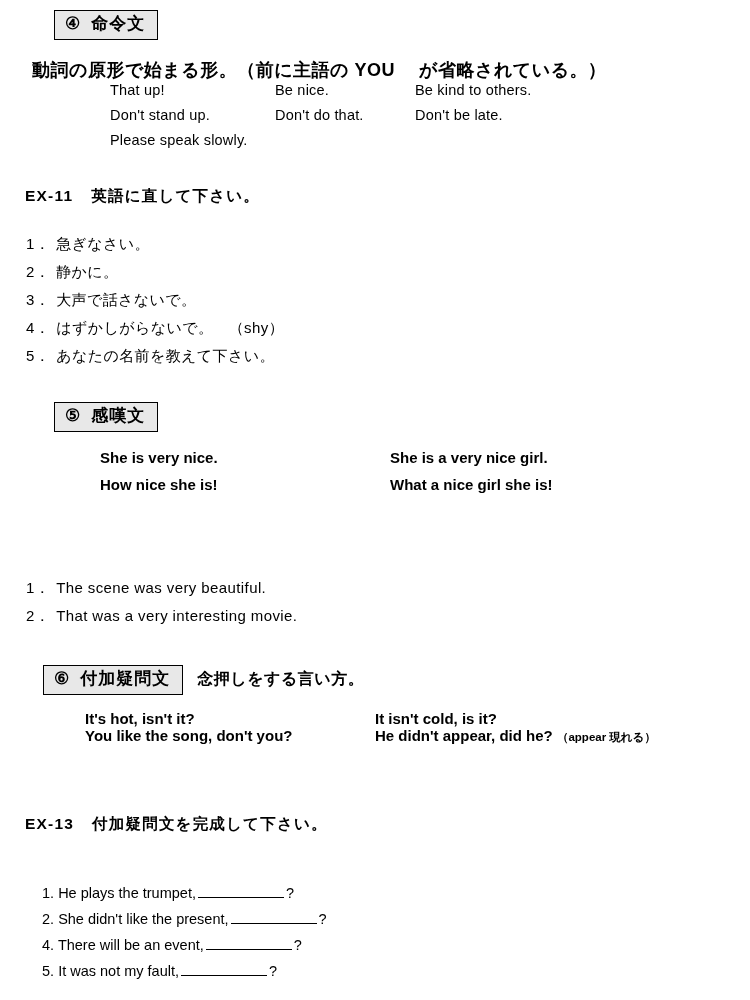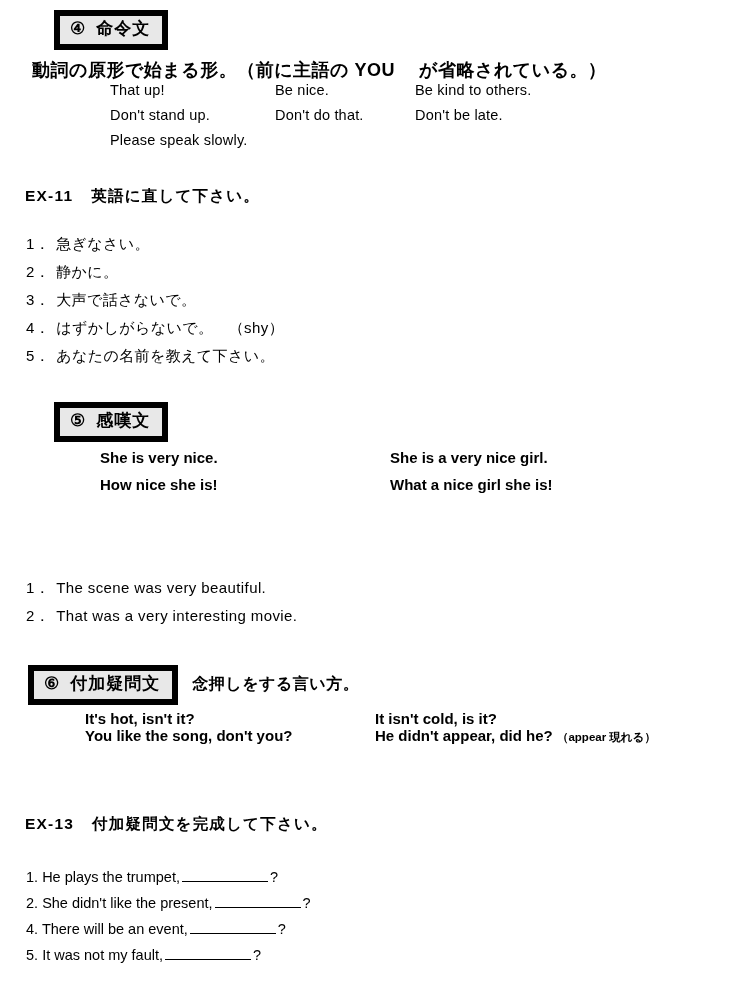--- a/index.html
+++ b/index.html
@@ -18,21 +18,21 @@
   .page {
     position: relative;
     width: 750px;
     height: 1000px;
     padding: 0;
   }
 
   
   .sec-box {
     display: inline-block;
-    border: 6px solid #000000;
+    border: 1px solid #000000;
     background: #e8e8e8;
     padding: 4px 12px 5px 10px;
     font-size: 17px;
     font-weight: bold;
     letter-spacing: 1px;
     line-height: 1.1;
   }
   .sec-box .num { margin-right: 10px; }
 
   .row-inline {
@@ -92,21 +92,21 @@
     font-weight: bold;
     font-size: 15px;
   }
   .note-small {
     font-weight: bold;
     font-size: 11.5px;
   }
 
   .num-list {
     list-style: none;
-    margin: 0;
+    margin: 16px;
     padding: 0;
     font-size: 14.5px;
   }
   .num-list li { margin-bottom: 9px; }
 
   .blank {
     display: inline-block;
     border-bottom: 1px solid #000;
     width: 86px;
     height: 13px;
@@ -166,21 +166,21 @@
     <div>How nice she is!</div>
     <div>What a nice girl she is!</div>
   </div>
 
 
   <ul class="b ex-list" style="left:26px; top:579px;">
     <li><span class="idx">1．</span><span>The scene was very beautiful.</span></li>
     <li><span class="idx">2．</span><span>That was a very interesting movie.</span></li>
   </ul>
 
-  <div class="b row-inline" style="left:28px; top:665px;justify-content:center;">
+  <div class="b row-inline" style="left:43px; top:665px;justify-content:center;">
     <div class="sec-box">
       <span class="num">⑥</span><span>付加疑問文</span>
     </div>
     <div class="jp-bold" style="font-size:16px;">念押しをする言い方。</div>
   </div>
 
   <div class="b two-col-tag" style="left:85px; top:710px;">
     <div>It's hot, isn't it?</div>
     <div>It isn't cold, is it?</div>
     <div>You like the song, don't you?</div>

